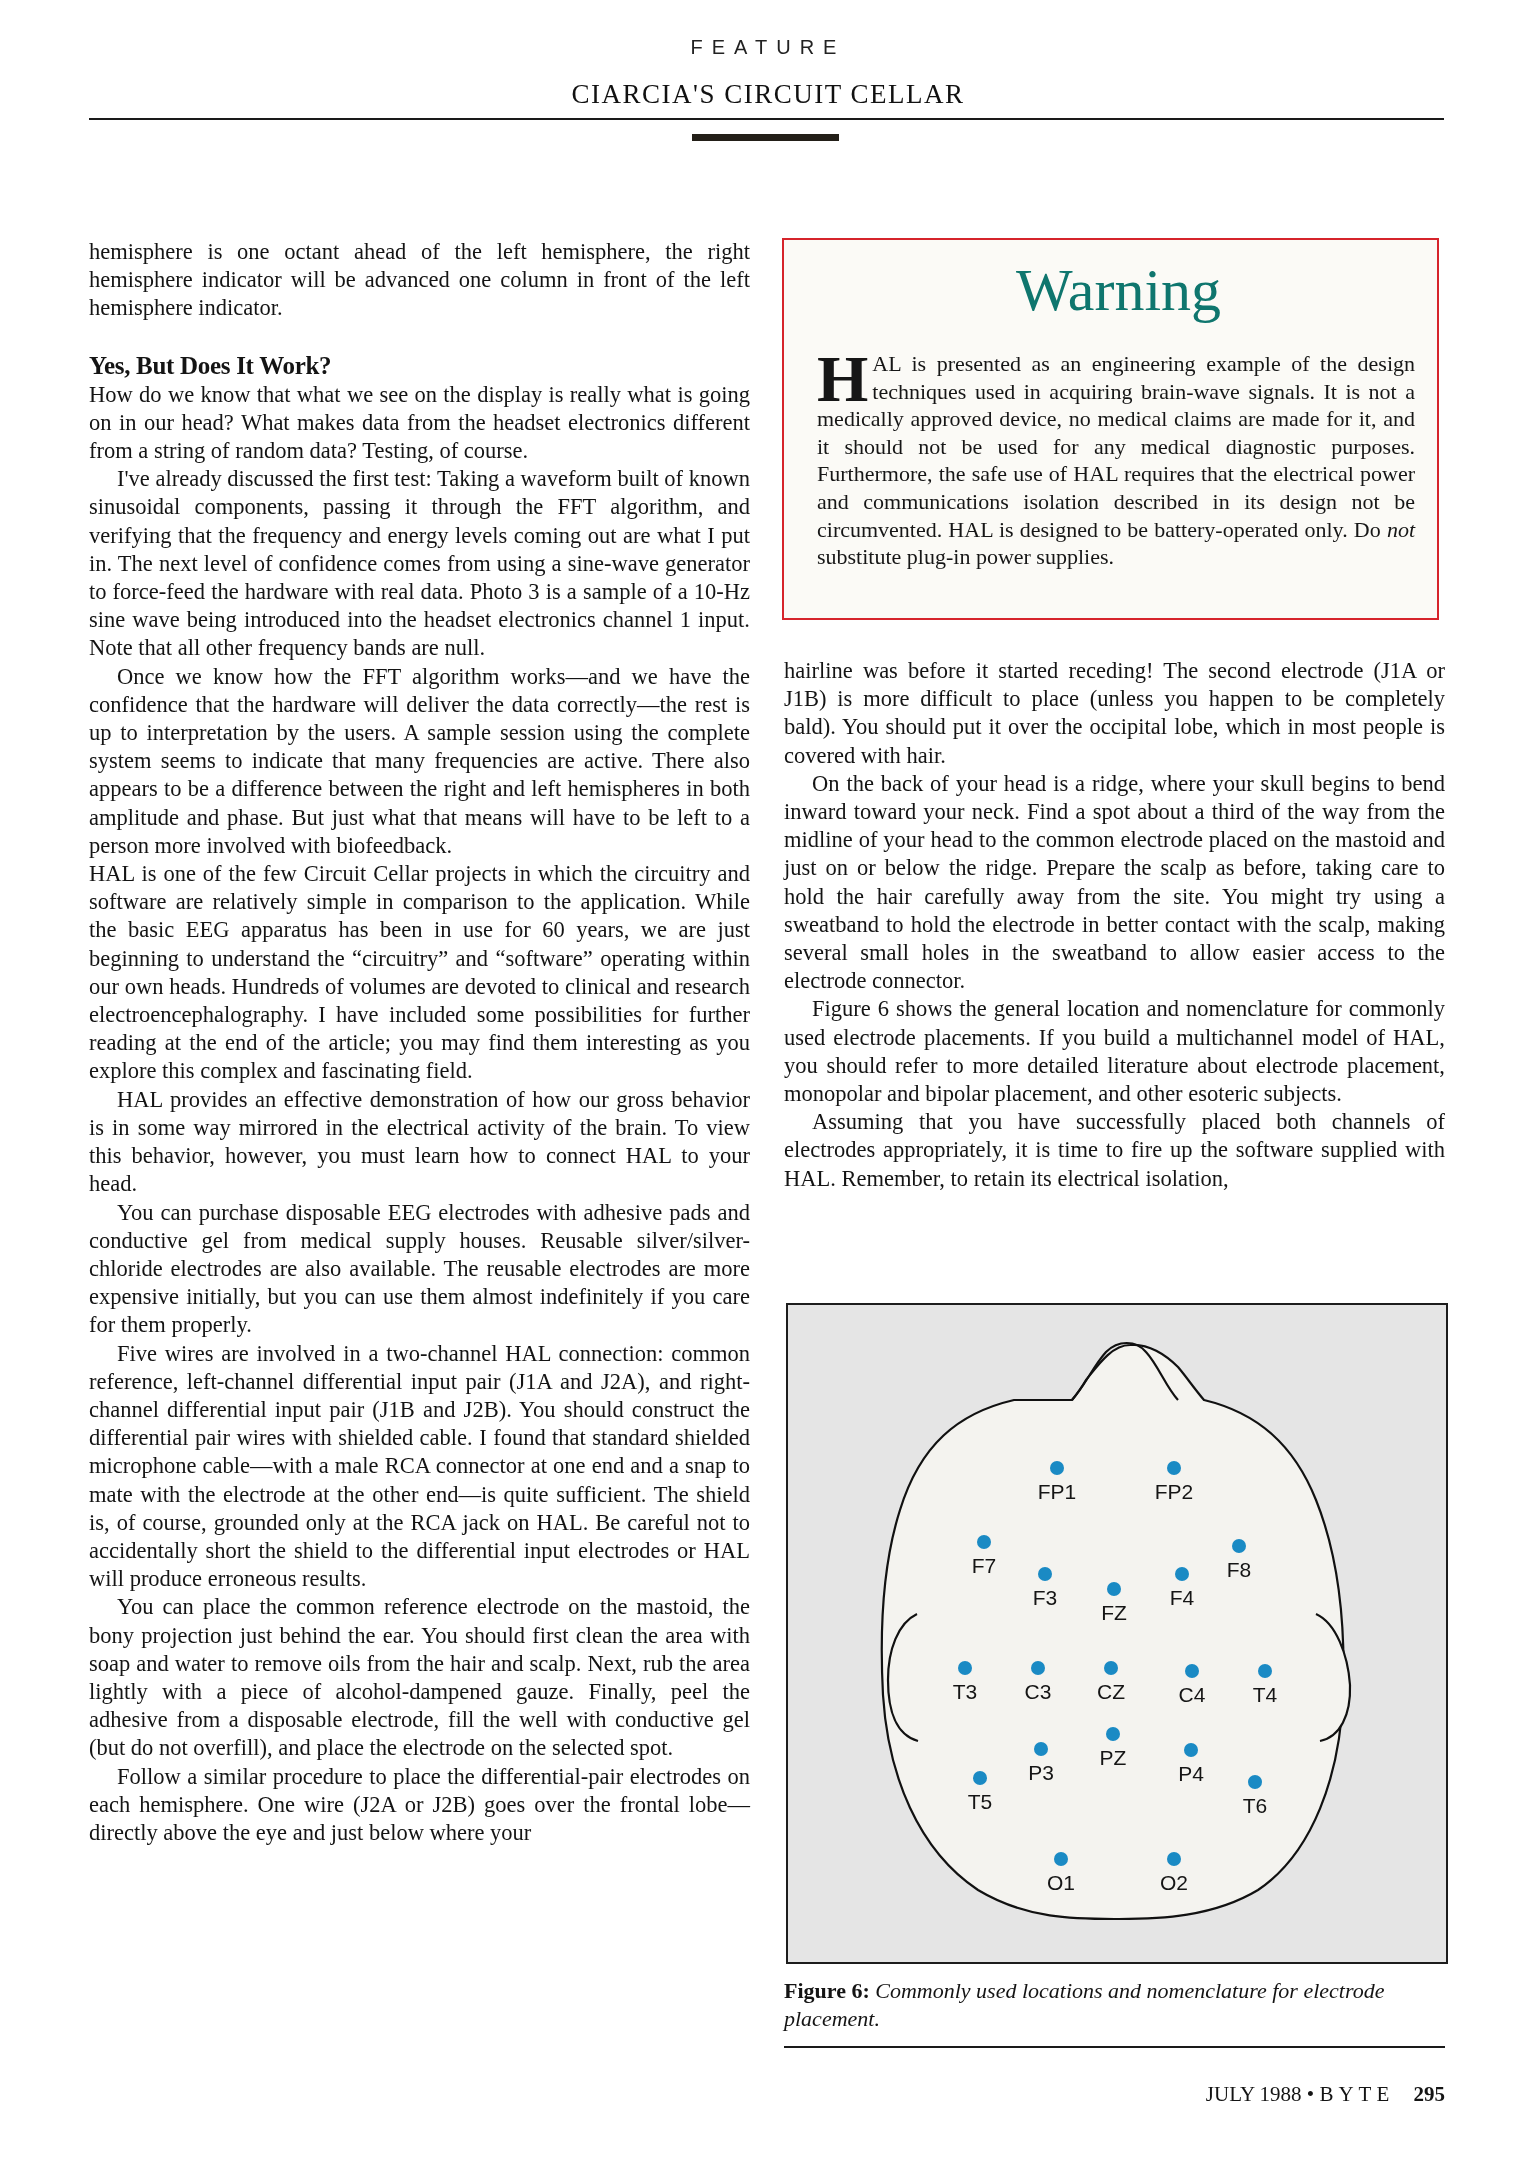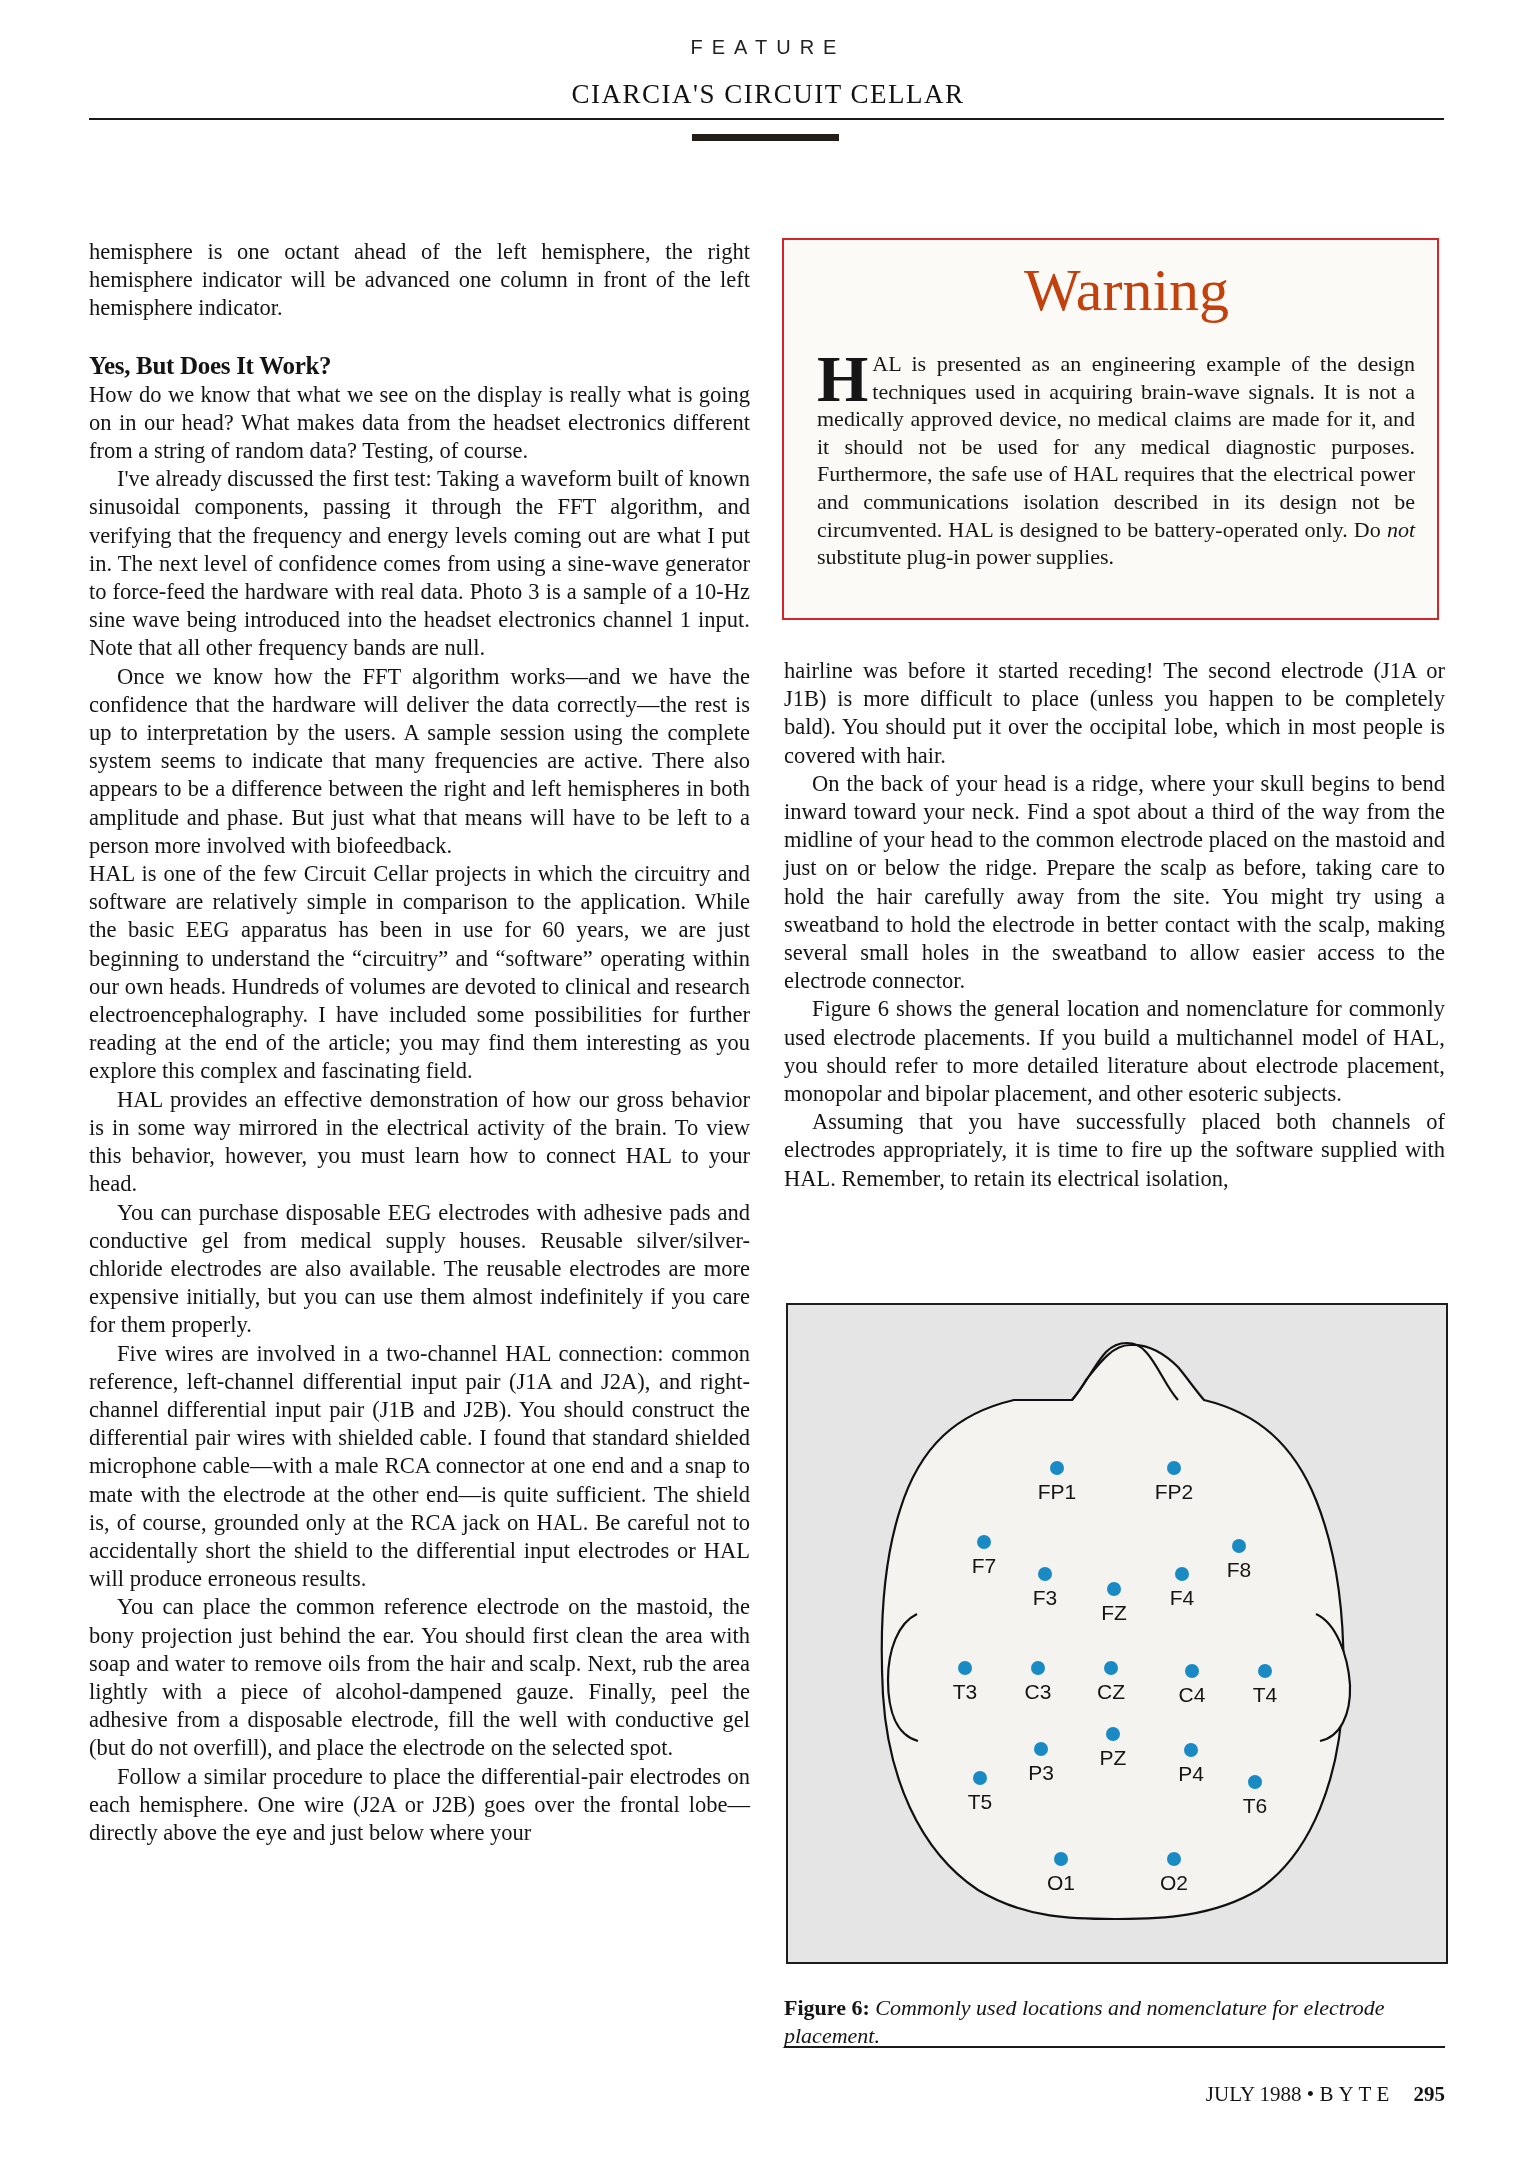--- a/index.html
+++ b/index.html
@@ -27,39 +27,39 @@
   .col h3 { margin: 28px 0 0 0; font-size: 25px; line-height: 30px; font-weight: bold; letter-spacing: -0.3px; }
   .col-left { left: 89px; top: 238px; }
   .col-right { left: 784px; top: 657px; }
   .continued { text-align: right; font-style: italic; font-size: 19px; line-height: 26px; }
 
   .warning-box {
     left: 782px; top: 238px; width: 657px; height: 382px;
     border: 2px solid #d6242b; background: #fbfaf6; box-sizing: border-box;
   }
   .warning-title {
-    position: absolute; left: 16px; width: 100%; top: 18px; text-align: center;
-    color: #c2410c; font-size: 60px; line-height: 64px;
+    position: absolute; left: 8px; width: 100%; top: 18px; text-align: center;
+    color: #0f766e; font-size: 60px; line-height: 64px;
   }
   .warning-body {
     position: absolute; left: 33px; width: 598px; top: 110px;
     font-size: 22px; line-height: 27.6px; text-align: justify; color: #161616;
   }
   .dropcap {
     float: left; font-size: 66px; line-height: 50px; padding-top: 4px; margin-right: 4px; font-weight: bold;
   }
 
   .figure-box {
     left: 786px; top: 1303px; width: 662px; height: 661px;
     border: 2px solid #1d1d1d; background: #e5e5e5; box-sizing: border-box;
   }
   .figure-svg { position: absolute; left: 0; top: 0; }
   .fig-label { font-family: "Liberation Sans", "DejaVu Sans", sans-serif; font-size: 21px; fill: #151515; }
 
-  .caption { left: 784px; top: 1977px; width: 661px; font-size: 22px; line-height: 28px; margin-top: 17px; }
+  .caption { left: 784px; top: 1977px; width: 661px; font-size: 22px; line-height: 28px; }
   .caption b { font-weight: bold; }
   .caption i { font-style: italic; }
   .caption-rule { left: 784px; width: 661px; top: 2046px; height: 2px; background: #1a1a1a; }
 
   .footer { left: 1180px; top: 2082px; width: 265px; text-align: right; font-size: 21px; white-space: nowrap; }
   .footer .mag { letter-spacing: 5px; }
   .footer .pageno { font-weight: bold; margin-left: 14px; text-align: right; }
 </style>
 </head>
 <body>

